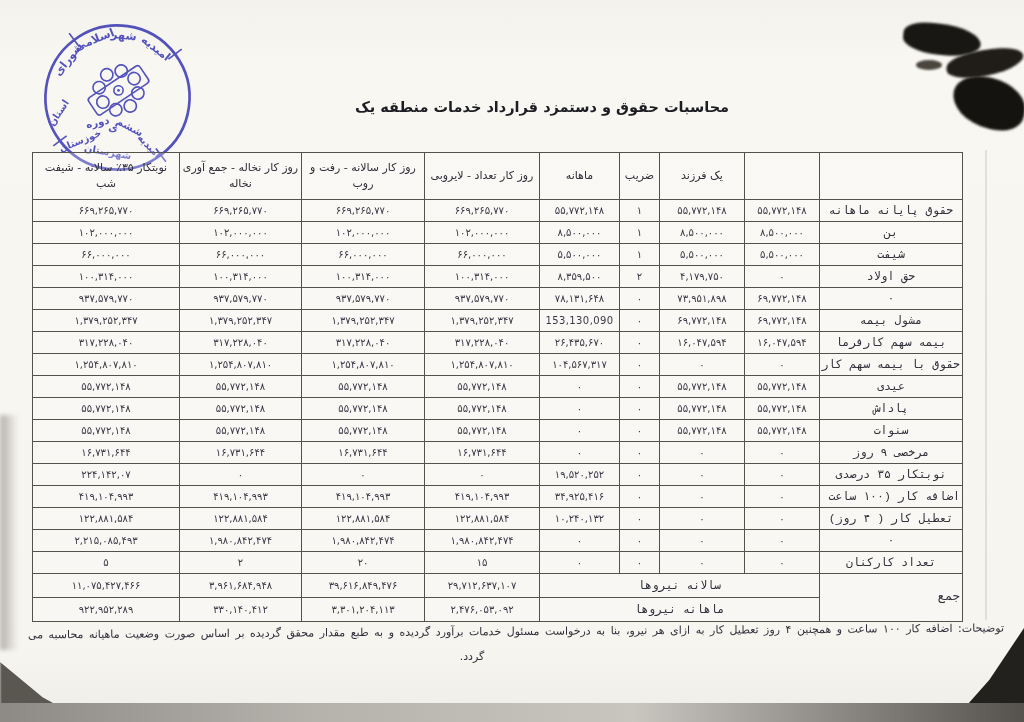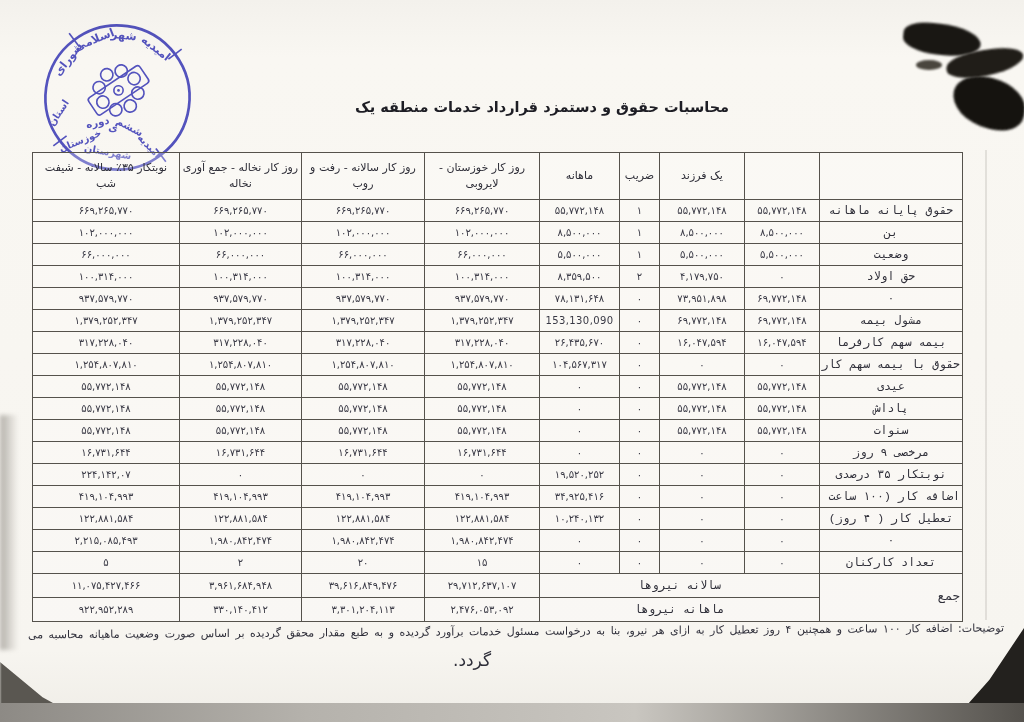--- a/index.html
+++ b/index.html
@@ -16,21 +16,21 @@
   table.sheet th{height:46px;font-weight:normal;font-size:11px;line-height:1.45;color:#2e2e38;
         white-space:normal;text-align:center;}
   table.sheet tbody td{height:21px;line-height:21px;}
   .num{font-size:10px;letter-spacing:.4px;color:#383844;text-align:center;}
   .lbl{font-size:11.5px;color:#30303a;text-align:center;font-family:Liberation Mono, monospace;}
   .sum{font-size:12.5px;text-align:right;}
   tr.totals td{height:23px;line-height:23px;}
   
   .note1{position:absolute;top:625px;right:20px;left:28px;font-size:11px;color:#2f2f3a;
          text-align:justify;text-align-last:justify;transform:rotate(-.4deg);}
-  .note2{position:absolute;top:650px;left:0;right:80px;text-align:center;font-size:17px;color:#2f2f3a;}
+  .note2{position:absolute;top:650px;left:0;right:80px;text-align:center;font-size:11px;color:#2f2f3a;}
   
   .stamp{position:absolute;left:30px;top:10px;width:175px;height:175px;transform:rotate(8deg);
          opacity:.88;mix-blend-mode:multiply;}
   .stamp svg{width:100%;height:100%;}
   .s-stroke{fill:none;stroke:#3d3dc0;stroke-width:2.6;}
   .s-thin{fill:none;stroke:#3d3dc0;stroke-width:1.6;}
   .s-fill{fill:#3d3dc0;}
   .s-txt{fill:#3d3dc0;font-size:11px;font-weight:bold;}
   .s-txt2{fill:#3d3dc0;font-size:9.5px;font-weight:bold;}
   .s-txt3{fill:#3d3dc0;font-size:10px;font-weight:bold;}
@@ -103,21 +103,21 @@
         <col style="width:122px">
         <col style="width:147px">
     </colgroup>
     <thead>
         <tr id="hdr-row">
           <th></th>
           <th></th>
           <th>یک فرزند</th>
           <th>ضریب</th>
           <th>ماهانه</th>
-          <th>روز کار خوزستان - لایروبی</th>
+          <th>روز کار تعداد - لایروبی</th>
           <th>روز کار سالانه - رفت و روب</th>
           <th>روز کار نخاله - جمع آوری نخاله</th>
           <th>نوبتکار ۳۵٪ سالانه - شیفت شب</th>
         </tr>
       </thead>
     <tbody id="tbody">
         <tr>
           <td class="lbl">حقوق پایانه ماهانه</td>
           <td class="num">۵۵,۷۷۲,۱۴۸</td>
           <td class="num">۵۵,۷۷۲,۱۴۸</td>
@@ -133,21 +133,21 @@
           <td class="num">۸,۵۰۰,۰۰۰</td>
           <td class="num">۸,۵۰۰,۰۰۰</td>
           <td class="num">۱</td>
           <td class="num">۸,۵۰۰,۰۰۰</td>
           <td class="num">۱۰۲,۰۰۰,۰۰۰</td>
           <td class="num">۱۰۲,۰۰۰,۰۰۰</td>
           <td class="num">۱۰۲,۰۰۰,۰۰۰</td>
           <td class="num">۱۰۲,۰۰۰,۰۰۰</td>
         </tr>
         <tr>
-          <td class="lbl">وضعیت</td>
+          <td class="lbl">شیفت</td>
           <td class="num">۵,۵۰۰,۰۰۰</td>
           <td class="num">۵,۵۰۰,۰۰۰</td>
           <td class="num">۱</td>
           <td class="num">۵,۵۰۰,۰۰۰</td>
           <td class="num">۶۶,۰۰۰,۰۰۰</td>
           <td class="num">۶۶,۰۰۰,۰۰۰</td>
           <td class="num">۶۶,۰۰۰,۰۰۰</td>
           <td class="num">۶۶,۰۰۰,۰۰۰</td>
         </tr>
         <tr>

